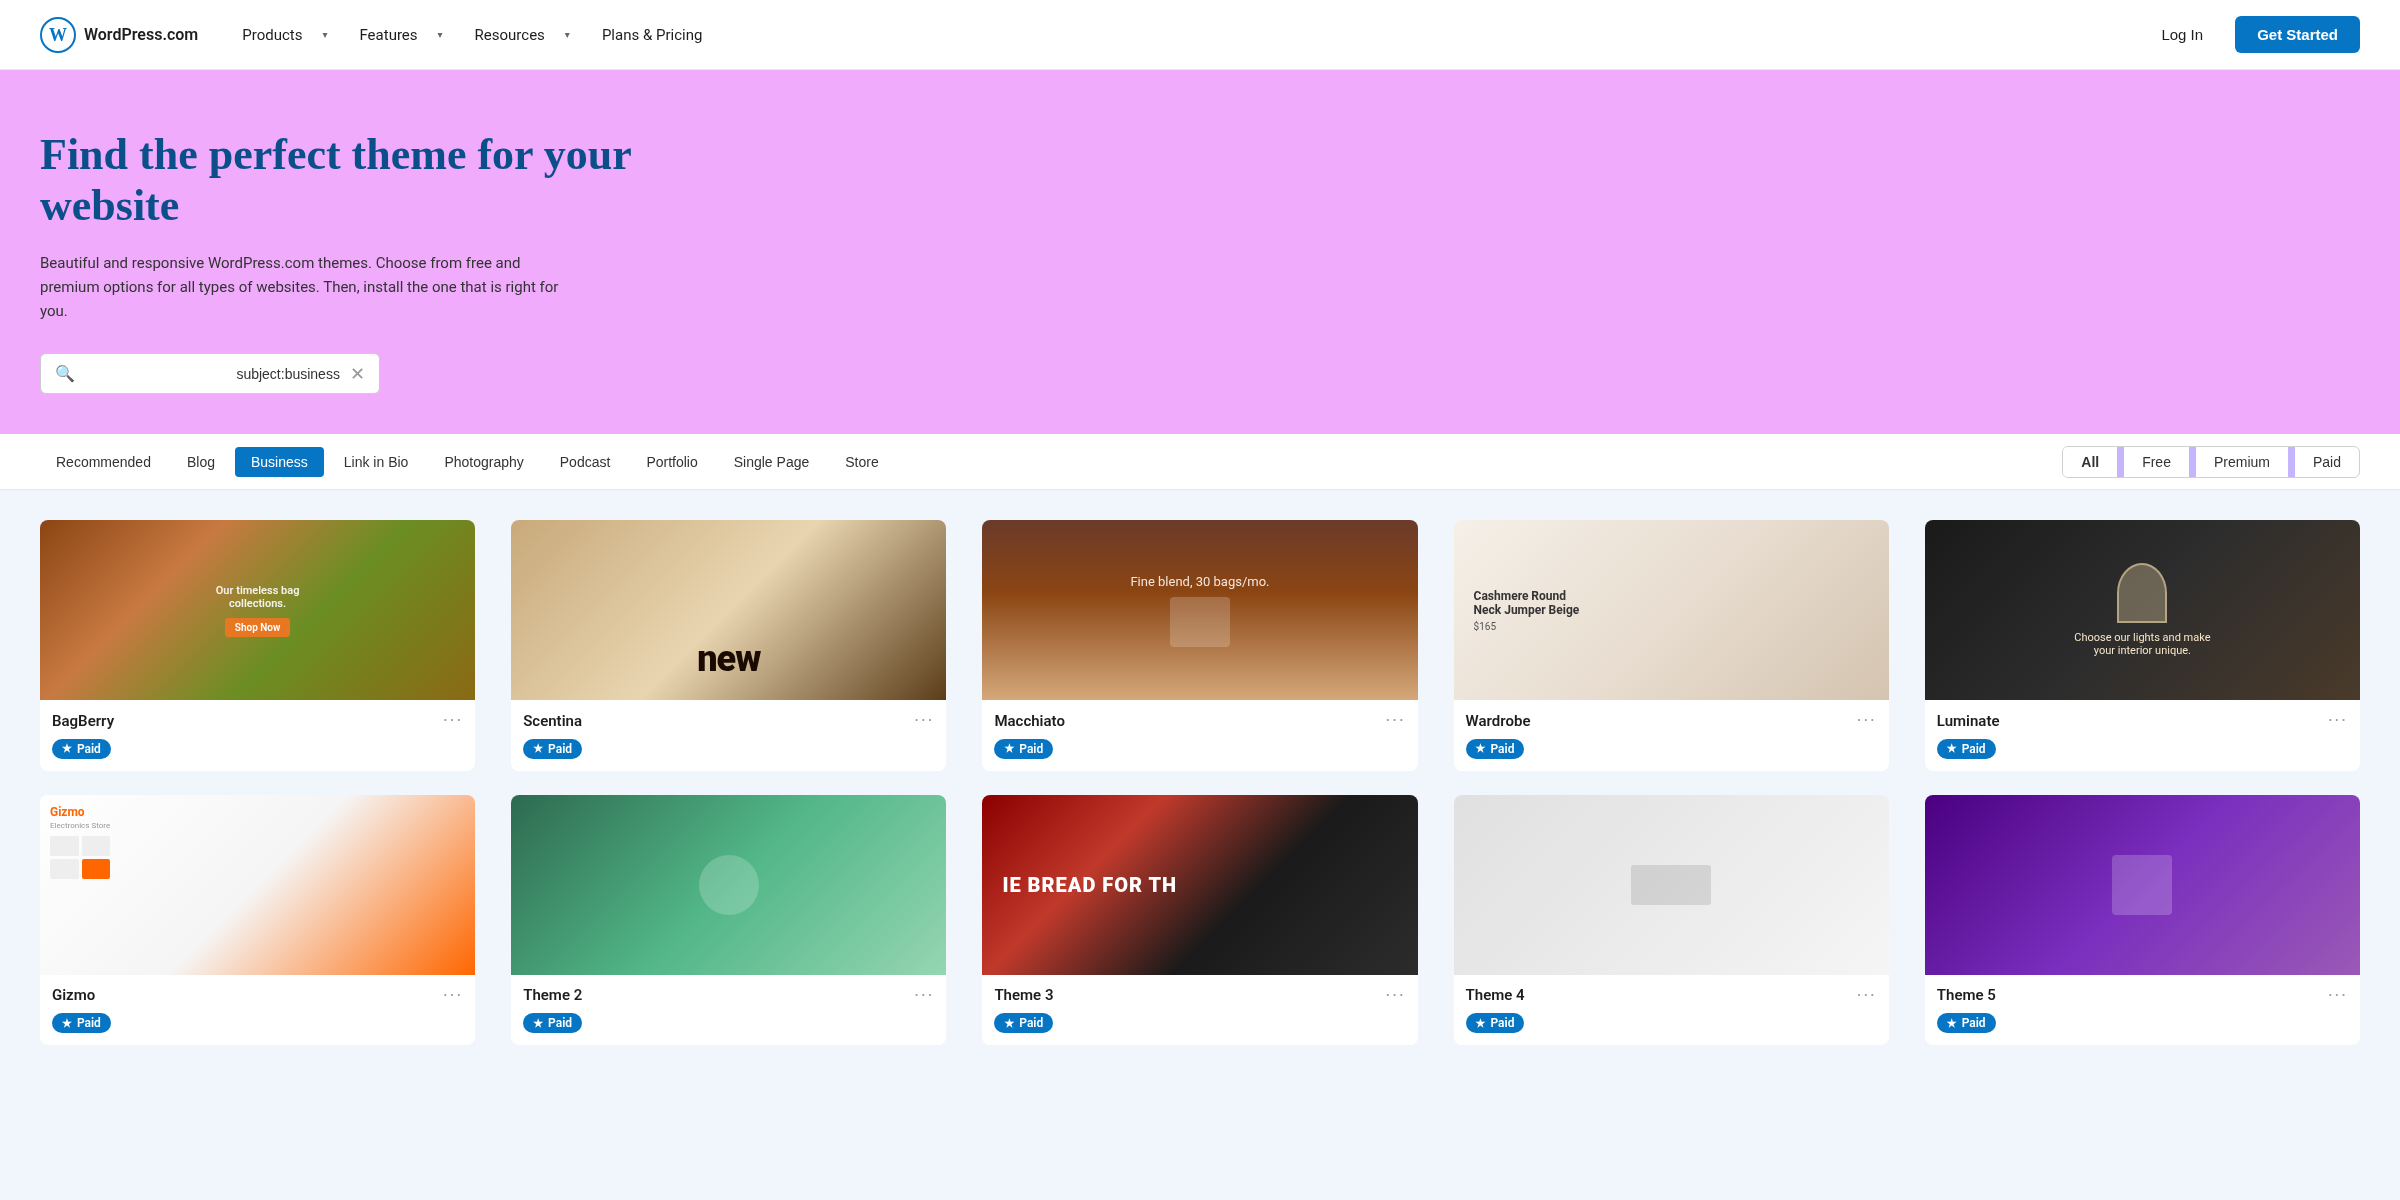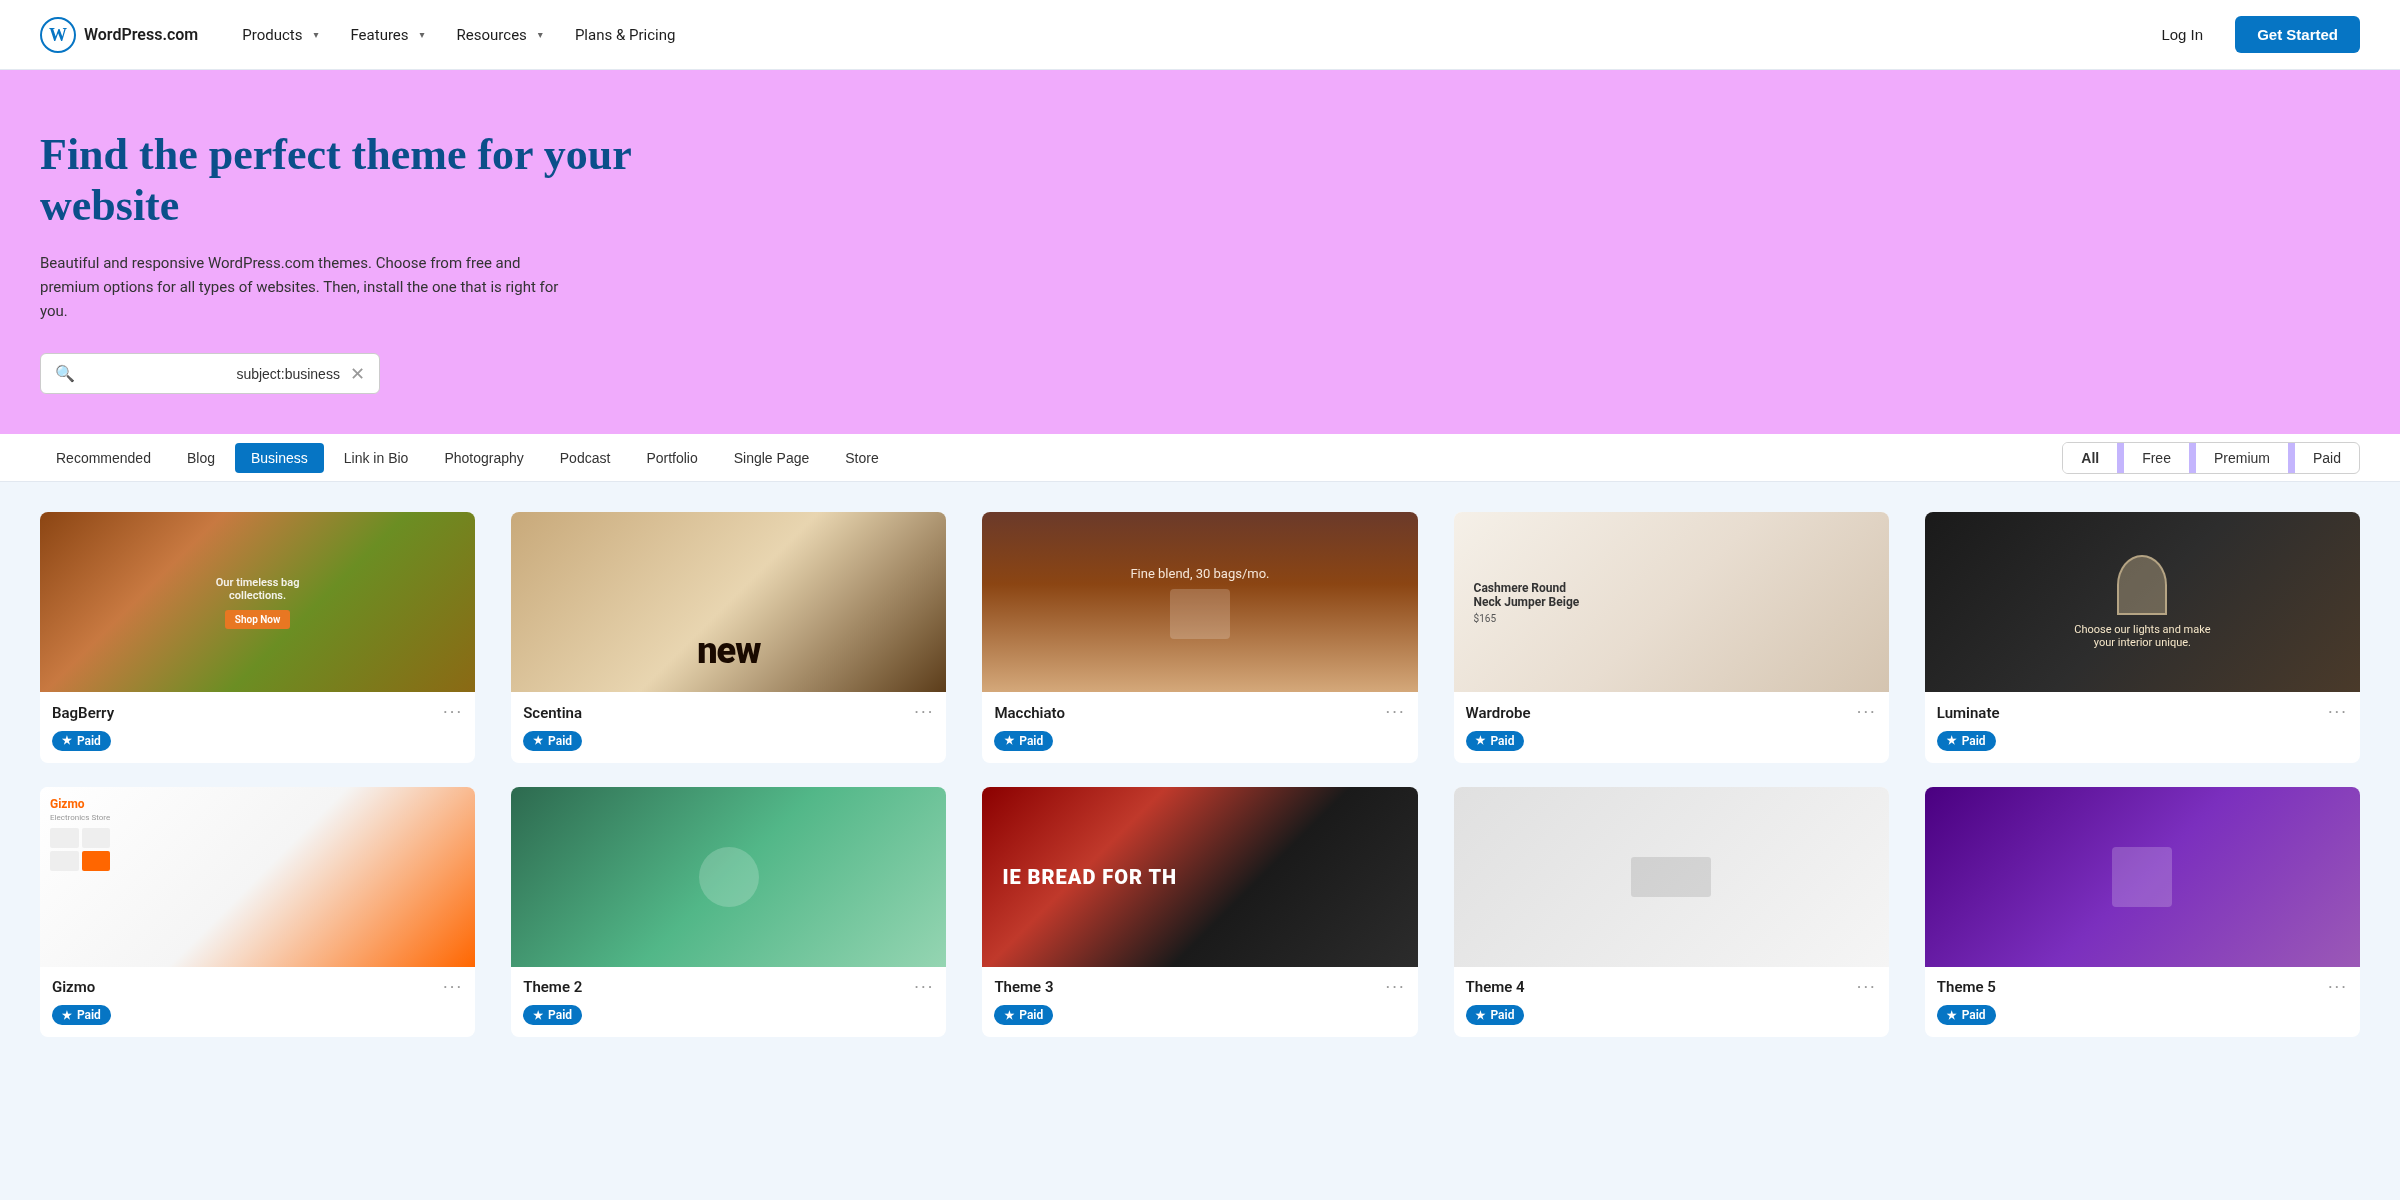--- a/index.html
+++ b/index.html
@@ -35,21 +35,21 @@
     }
     .nav-links {
       display: flex;
       gap: 4px;
       align-items: center;
       flex: 1;
     }
     .nav-link {
       display: flex;
       align-items: center;
-      gap: 11px;
+      gap: 20px;
       padding: 8px 14px;
       font-size: 15px;
       color: #1e1e1e;
       cursor: pointer;
       border-radius: 4px;
       text-decoration: none;
     }
     .nav-link .chevron { font-size: 10px; color: #666; }
     .nav-right {
       display: flex;
@@ -125,21 +125,21 @@
     }
 
     
     .filter-bar {
       background: #fff;
       border-bottom: 1px solid #e2e8f0;
       padding: 0 40px;
       display: flex;
       align-items: center;
       justify-content: space-between;
-      height: 48px;
+      height: 56px;
     }
     .filter-tabs {
       display: flex;
       gap: 4px;
       align-items: center;
     }
     .filter-tab {
       padding: 7px 16px;
       font-size: 14px;
       color: #333;

